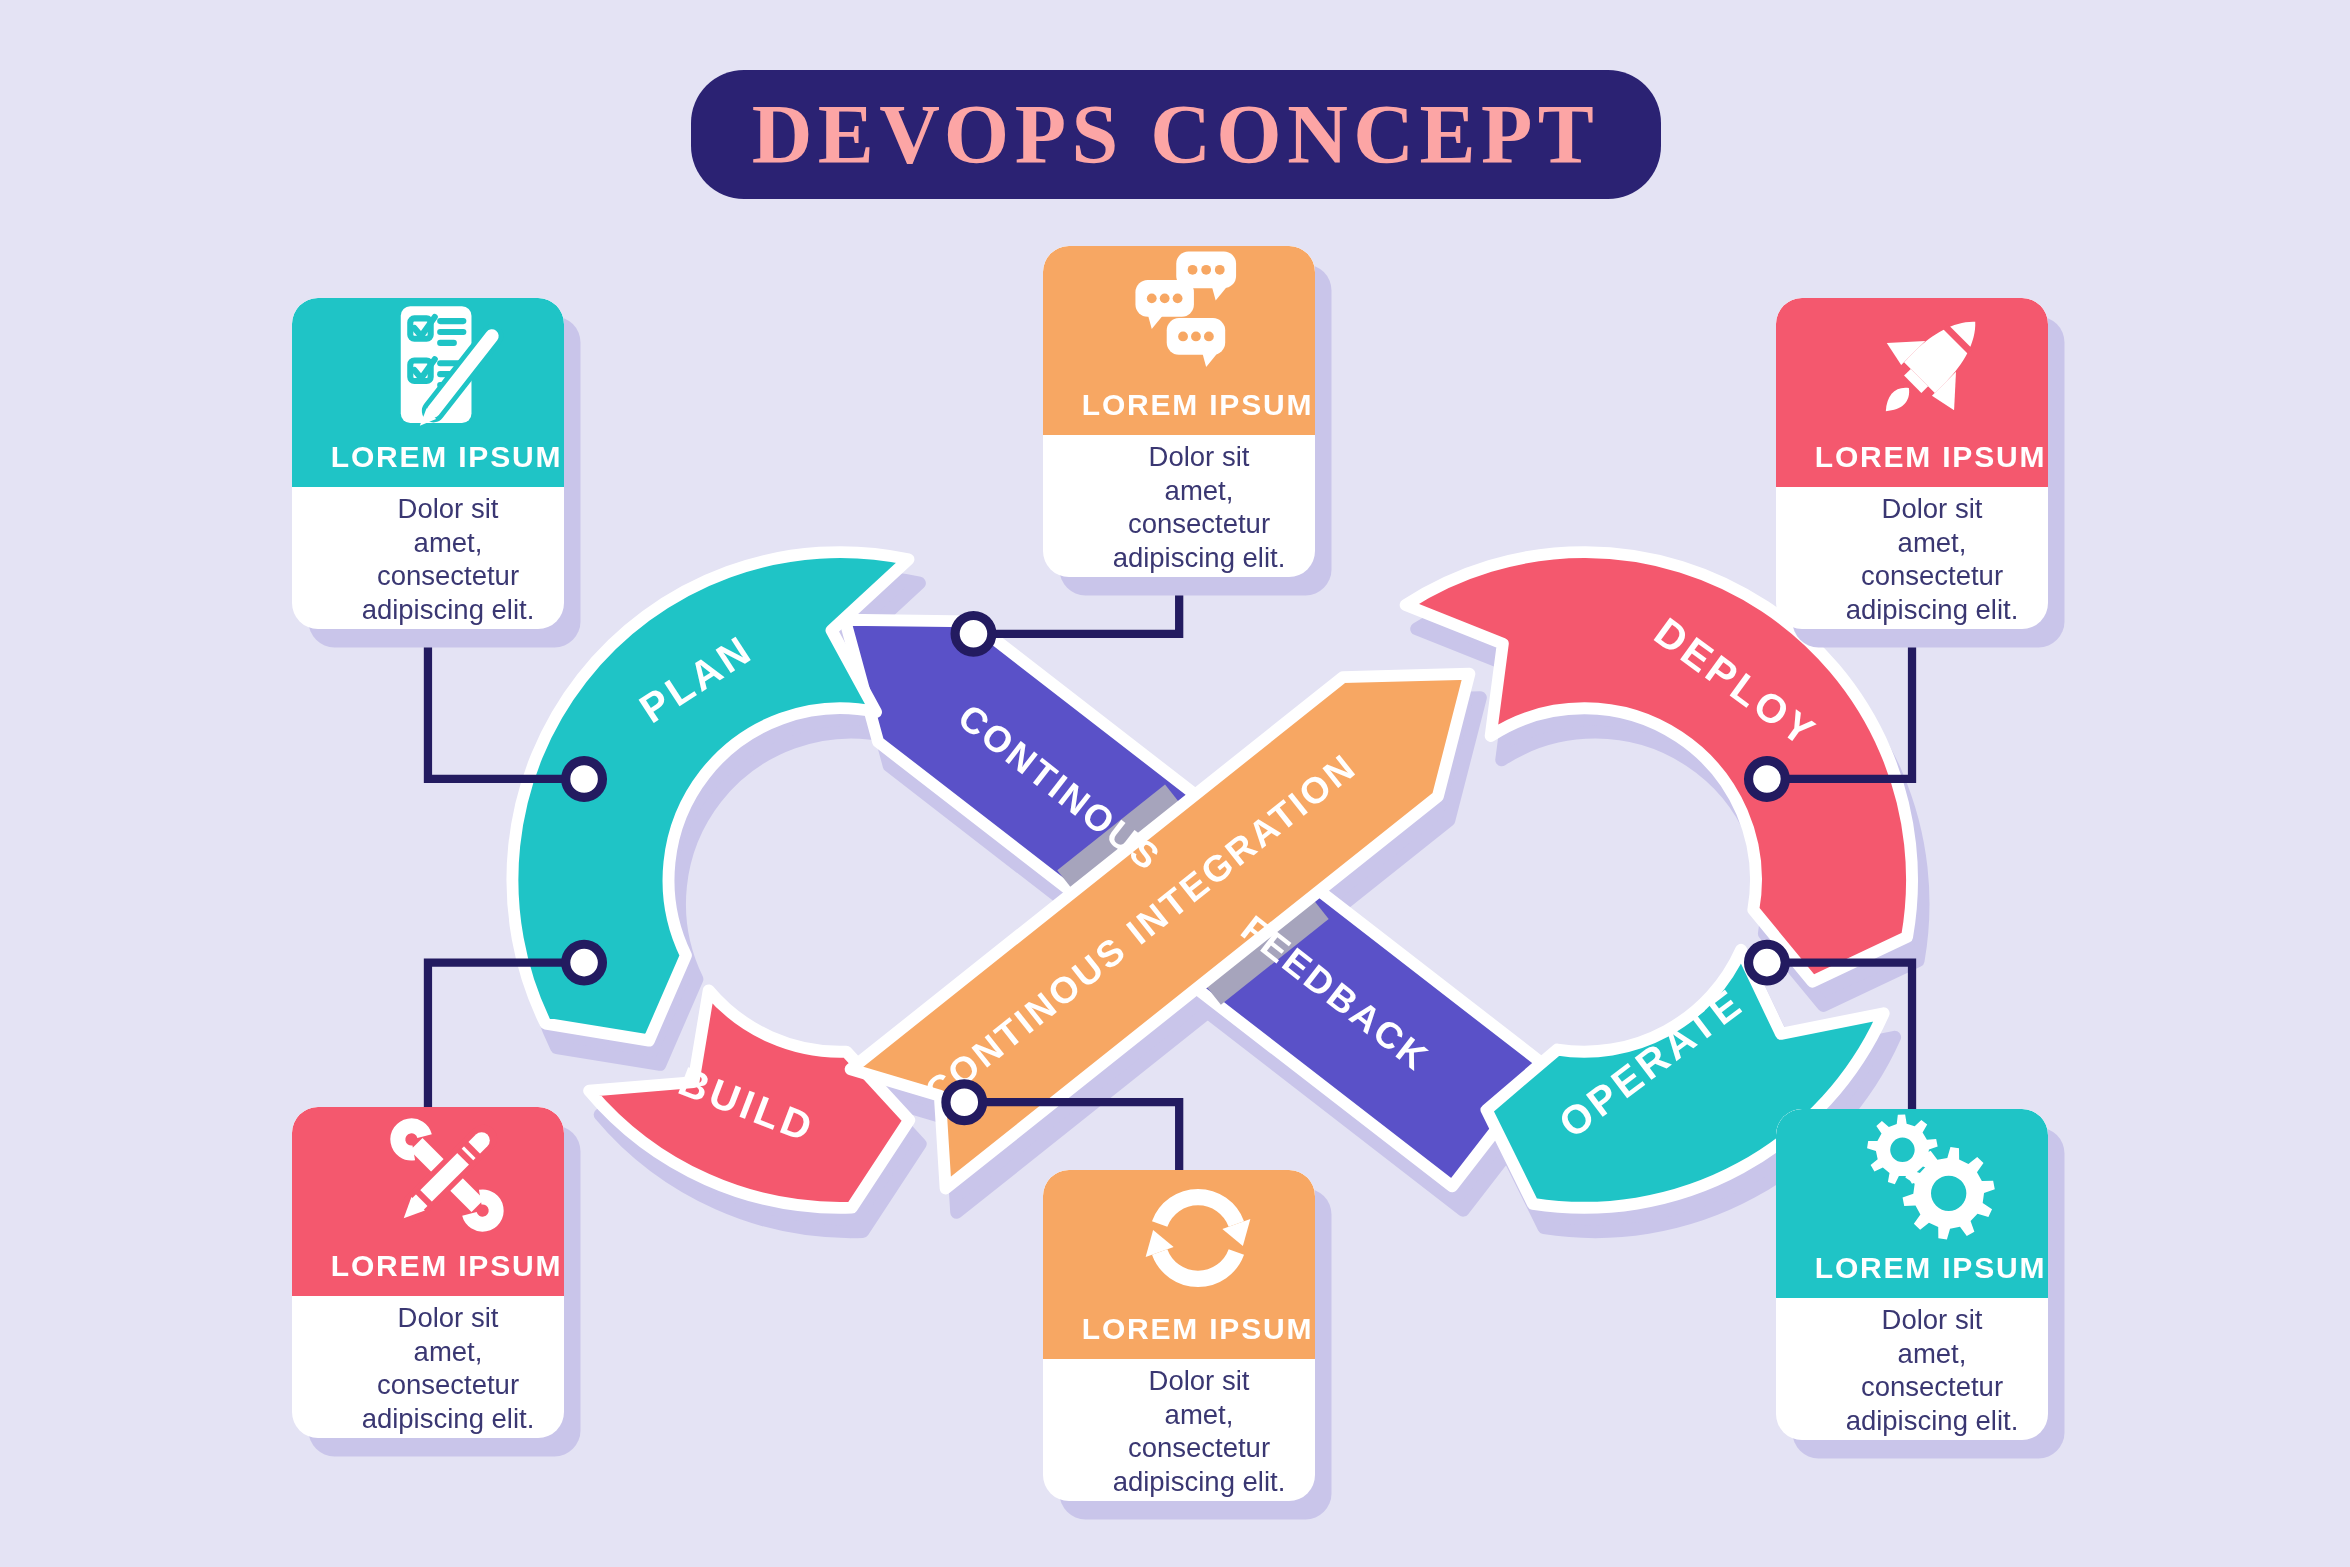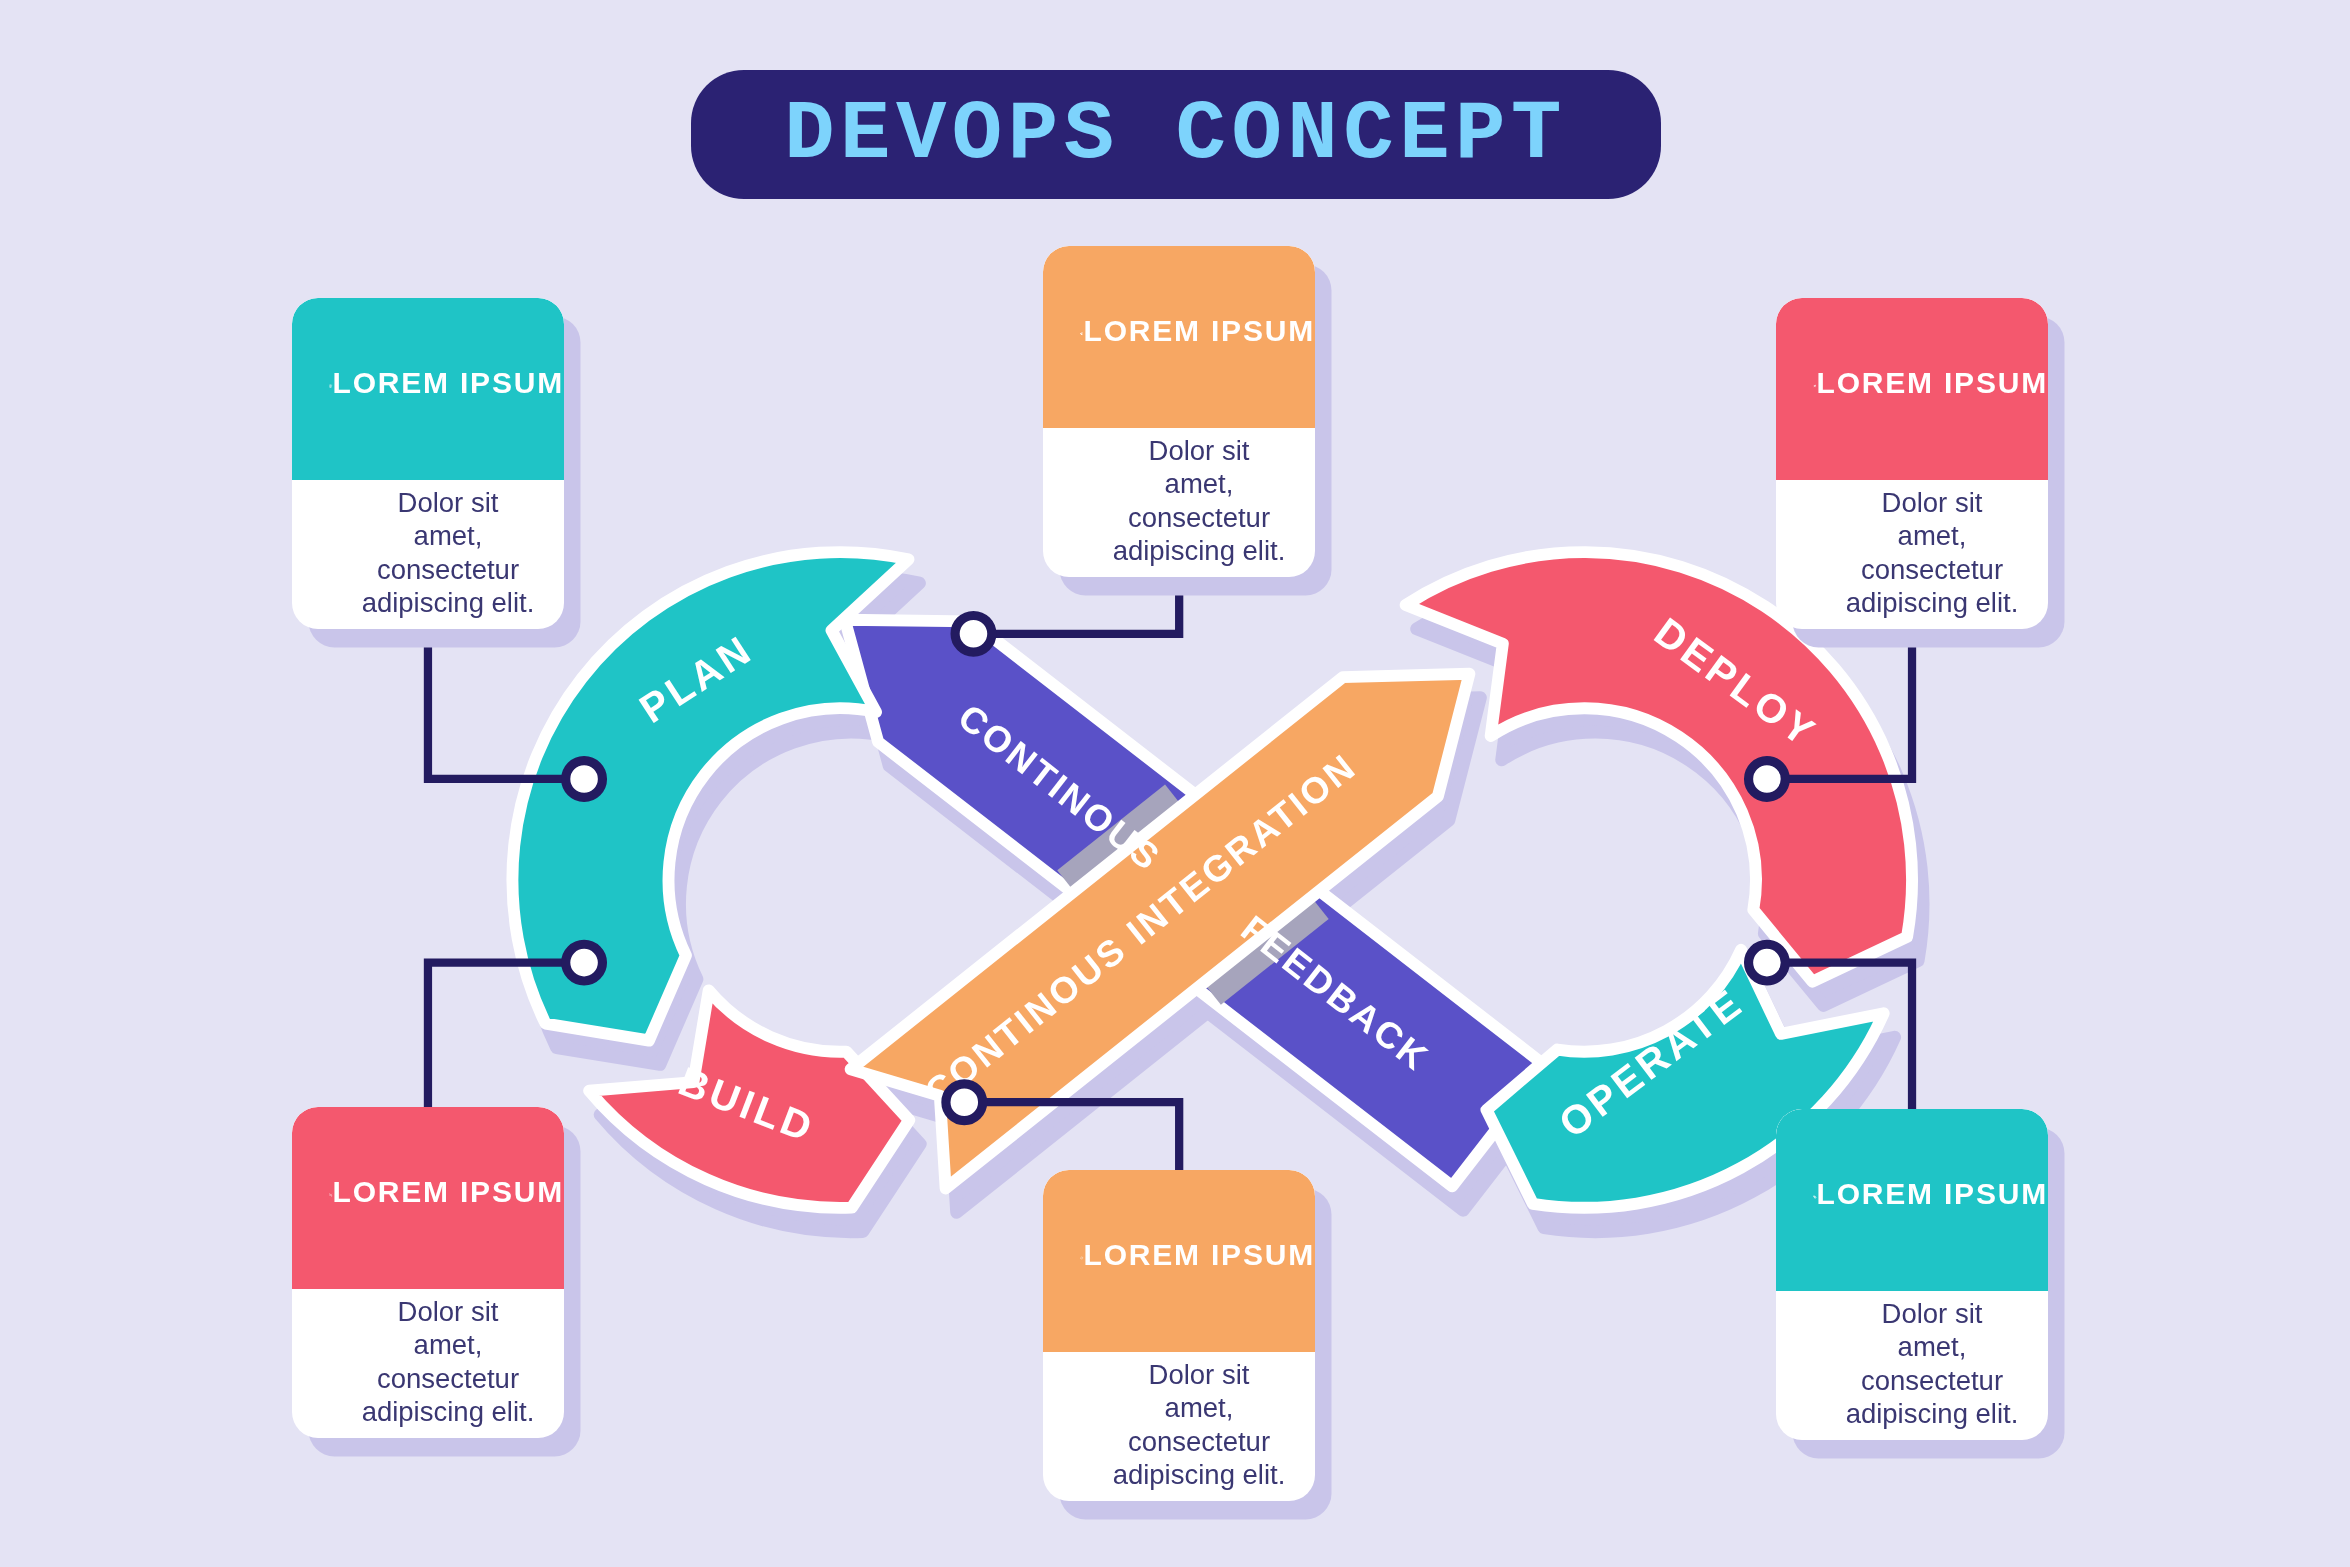--- a/index.html
+++ b/index.html
@@ -9,22 +9,22 @@
     font-family:"Liberation Sans", sans-serif;
   }
   
   .title-pill{
     position:absolute;left:50%;top:70px;transform:translateX(-50%);
     width:970px;height:129px;border-radius:53px;
     background:var(--navy,#2b2273);
     display:flex;align-items:center;justify-content:center;
   }
   .title-pill .title-text{
-    color:#7dd3fc;font-size:84px;font-weight:800;letter-spacing:5.5px;
-    font-family:Liberation Mono, monospace;white-space:nowrap;
+    color:#fca5a5;font-size:84px;font-weight:800;letter-spacing:5.5px;
+    font-family:Liberation Serif, serif;white-space:nowrap;
   }
   
   #loop{position:absolute;left:0;top:0;width:2351px;height:1568px;}
   .seg-label{
     font-family:"Liberation Sans", sans-serif;font-weight:700;
     fill:#ffffff;text-anchor:middle;dominant-baseline:middle;
     font-size:44px;letter-spacing:4px;
   }
   .seg-label.small{font-size:40px;letter-spacing:3px;}
   
@@ -33,21 +33,21 @@
     background:#ffffff;box-shadow:16.5px 18.4px 0 var(--shadow,#c9c5ea);
     overflow:hidden;display:flex;flex-direction:column;
   }
   .pos-tl{left:292px;top:298px;}
   .pos-tc{left:1043px;top:246px;}
   .pos-tr{left:1776px;top:298px;}
   .pos-bl{left:292px;top:1107px;}
   .pos-bc{left:1043px;top:1170px;}
   .pos-br{left:1776px;top:1109px;}
   .card-top{
-    height:206px;display:flex;align-items:center;
+    height:206px;display:flex;flex-direction:column;align-items:center;
     justify-content:flex-end;border-radius:26px 26px 0 0;padding-left:37px;
   }
   .card-top.teal{background:var(--teal,#1fc4c6);color:var(--teal,#1fc4c6);}
   .card-top.pink{background:var(--pink,#f4586e);color:var(--pink,#f4586e);}
   .card-top.orange{background:var(--orange,#f7a763);color:var(--orange,#f7a763);}
   .icon{width:136px;height:136px;margin-bottom:5.5px;}
   .card-title{
     color:#ffffff;font-weight:700;font-size:30px;letter-spacing:1.8px;
     margin-bottom:13px;white-space:nowrap;
   }

